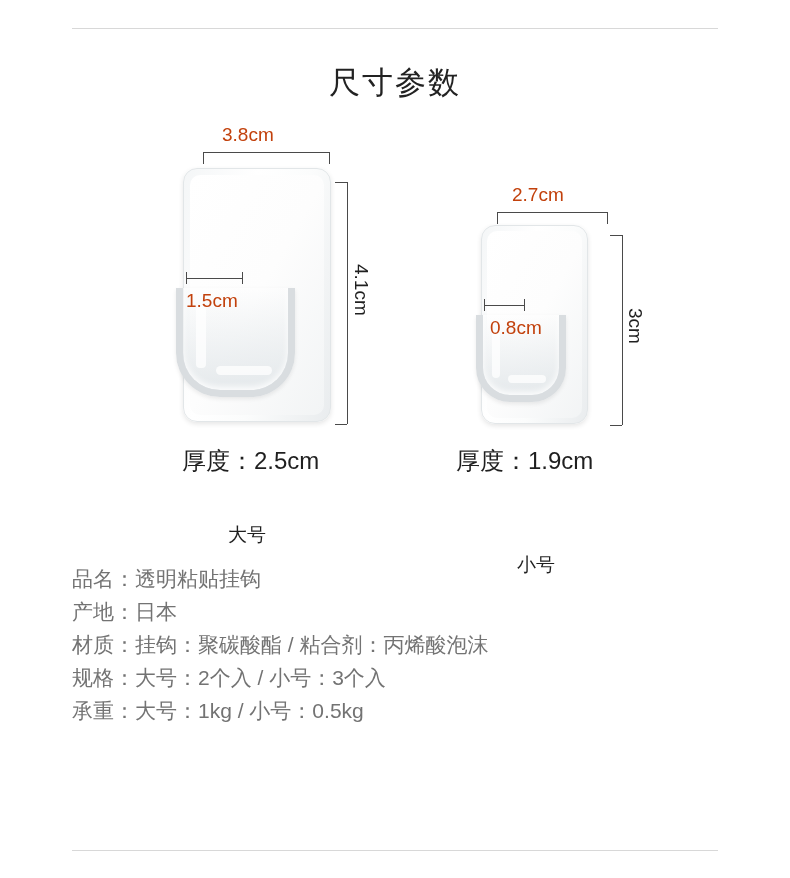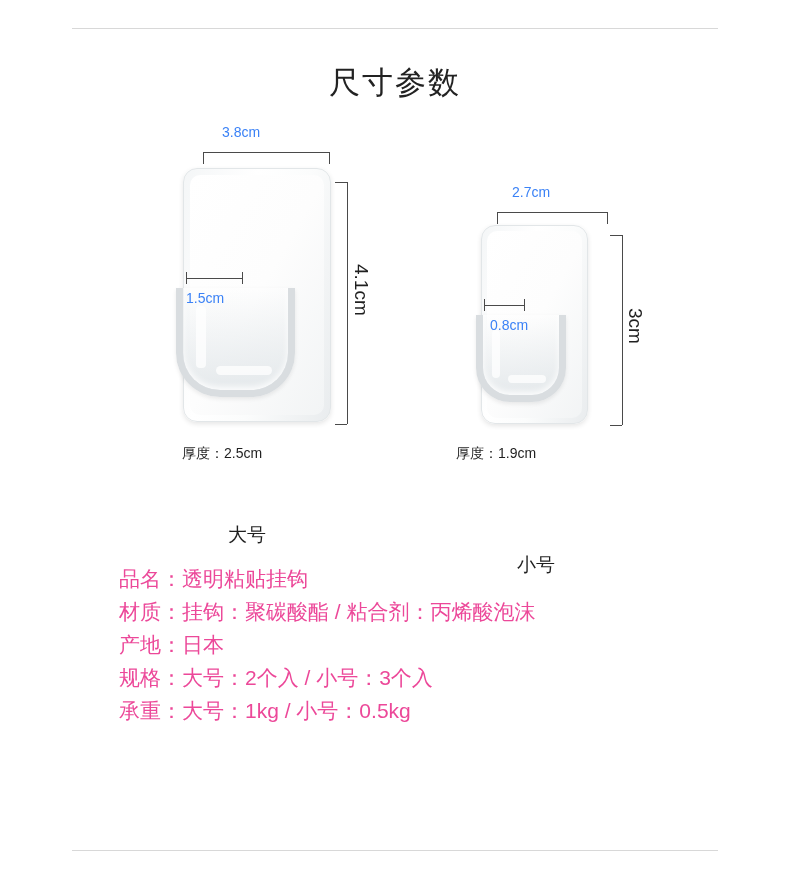--- a/index.html
+++ b/index.html
@@ -101,58 +101,57 @@
     width: 1px;
     background: #4a4a4a;
   }
   .tick-h {
     position: absolute;
     height: 1px;
     background: #4a4a4a;
   }
   .dim-label {
     position: absolute;
-    font-size: 14px;
-    color: #3b82f6;
+    font-size: 19px;
+    color: #c2410c;
     white-space: nowrap;
   }
   .dim-label-v {
     position: absolute;
     font-size: 19px;
     color: #1f1f1f;
     white-space: nowrap;
     transform-origin: left top;
     transform: rotate(90deg);
   }
   .thickness {
     position: absolute;
-    font-size: 14px;
+    font-size: 24px;
     color: #1f1f1f;
     white-space: nowrap;
   }
   .sizename {
     position: absolute;
     font-size: 19px;
     color: #1f1f1f;
     white-space: nowrap;
   }
 
   
   .specs {
     position: absolute;
     left: 72px;
     top: 562px;
     width: 660px;
   }
   .spec-row {
     font-size: 21px;
     line-height: 33px;
-    color: #ec4899;
-    white-space: nowrap;
-    margin-left: 47px;
+    color: #737373;
+    white-space: nowrap;
   }
   .spec-row .k { }
   .spec-row .v { }
 </style>
 </head>
 <body>
 
 <div class="page">
 
   <div class="rule-top"></div>
@@ -217,24 +216,24 @@
 
     <div class="thickness" style="left:456px; top:315px;">厚度：1.9cm</div>
     <div class="sizename" style="left:517px; top:378px;margin-top:44px;">小号</div>
   </div>
 
   <div class="specs">
     <div class="spec-row">
       <span class="k">品名：</span><span class="v">透明粘贴挂钩</span>
     </div>
     <div class="spec-row">
+      <span class="k">产地：</span><span class="v">日本</span>
+    </div>
+    <div class="spec-row">
       <span class="k">材质：</span><span class="v">挂钩：聚碳酸酯 / 粘合剂：丙烯酸泡沫</span>
-    </div>
-    <div class="spec-row">
-      <span class="k">产地：</span><span class="v">日本</span>
     </div>
     <div class="spec-row">
       <span class="k">规格：</span><span class="v">大号：2个入 / 小号：3个入</span>
     </div>
     <div class="spec-row">
       <span class="k">承重：</span><span class="v">大号：1kg / 小号：0.5kg</span>
     </div>
   </div>
 
   <div class="rule-bottom"></div>

